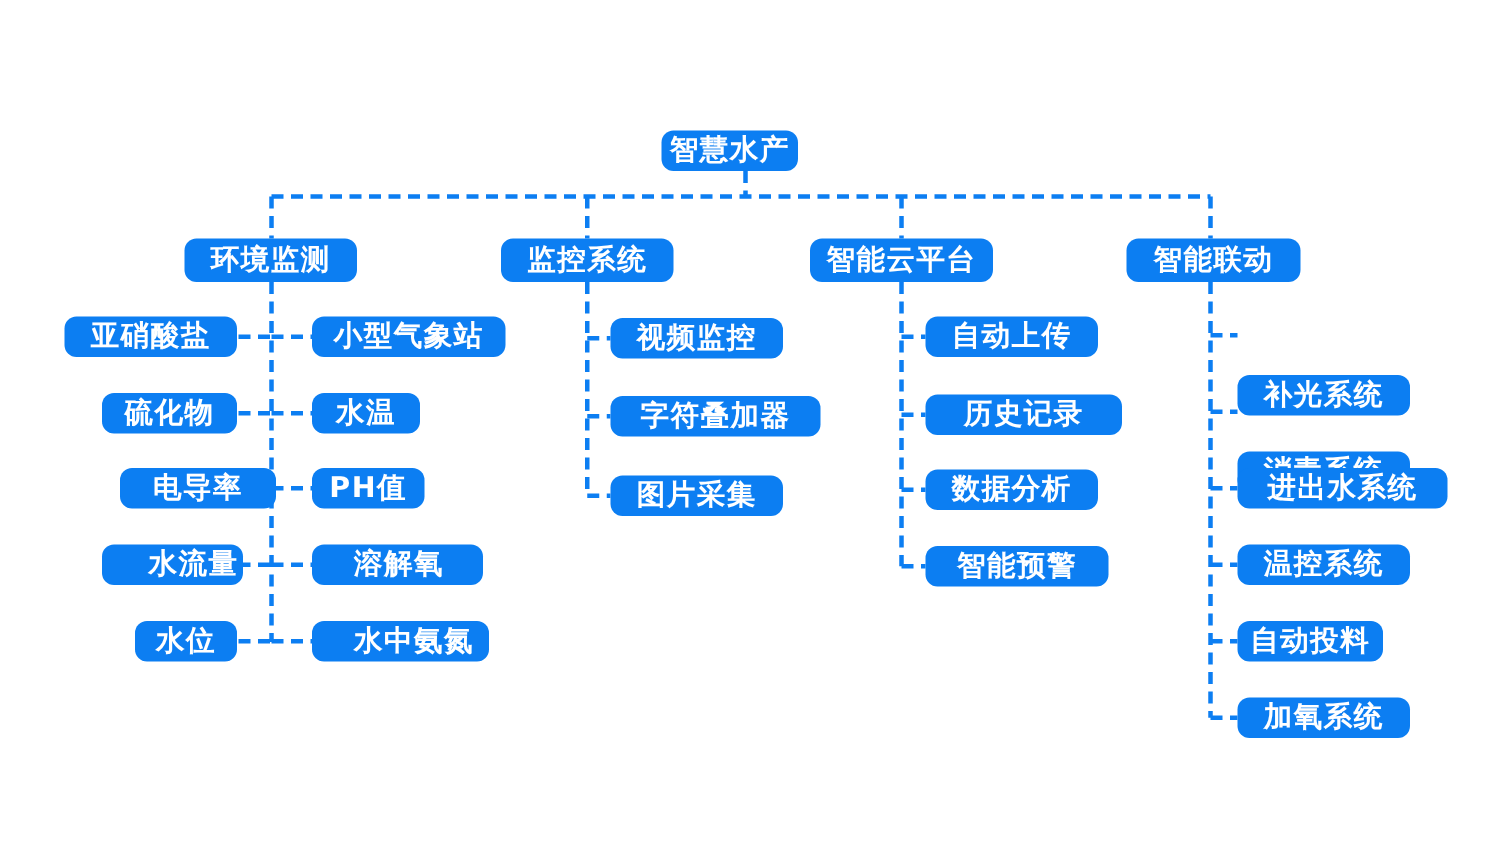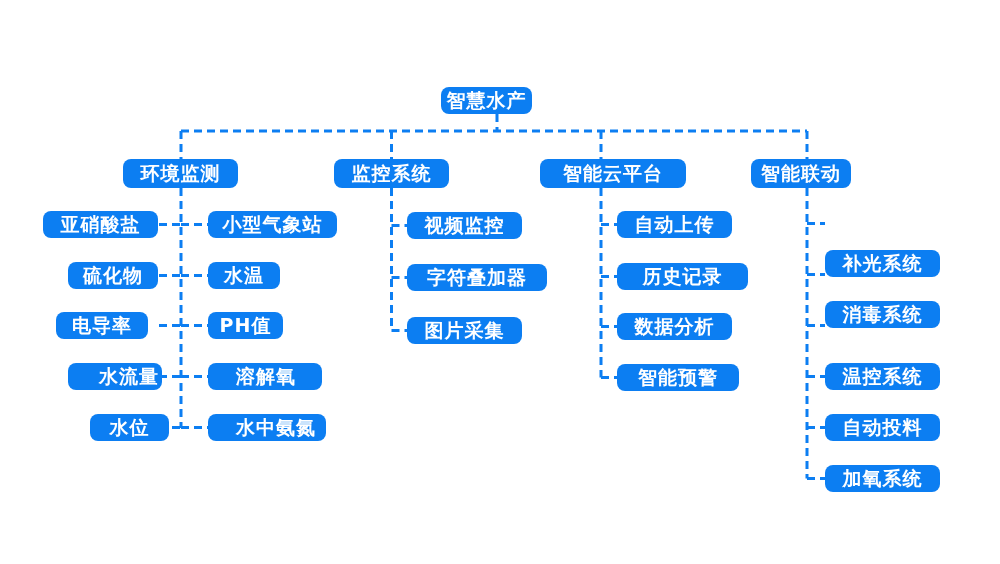--- a/index.html
+++ b/index.html
@@ -100,43 +100,44 @@
       <path d="M807 376.5 H825"></path>
       <path d="M807 427.5 H825"></path>
       <path d="M807 478.5 H825"></path>
     </g>
   </svg>
 
   <div class="node h27" style="left:441px; top:87px; width:91px;">智慧水产</div>
 
   <div class="node h29" style="left:123px; top:159px; width:115px;">环境监测</div>
   <div class="node h29" style="left:334px; top:159px; width:115px;">监控系统</div>
-  <div class="node h29" style="left:540px; top:159px; width:146px;">智能云平台</div>
-  <div class="node h29" style="left:751px; top:159px; width:100px;">智能联动</div>
+  <div class="node h29" style="left:540px; top:159px; width:122px;">智能云平台</div>
+  <div class="node h29" style="left:751px; top:159px; width:116px;">智能联动</div>
 
   <div class="node h27" style="left:43px; top:211px; width:115px;">亚硝酸盐</div>
   <div class="node h27" style="left:68px; top:262px; width:90px;">硫化物</div>
-  <div class="node h27" style="left:56px; top:312px; width:92px;">电导率</div>
+  <div class="node h27" style="left:80px; top:312px; width:104px;">电导率</div>
   <div class="node h27" style="left:68px; top:363px; width:94px;padding-left:28px;">水流量</div>
-  <div class="node h27" style="left:90px; top:414px; width:79px;">水位</div>
+  <div class="node h27" style="left:90px; top:414px; width:68px;">水位</div>
 
   <div class="node h27" style="left:208px; top:211px; width:129px;">小型气象站</div>
   <div class="node h27" style="left:208px; top:262px; width:72px;text-align:right;">水温</div>
   <div class="node h27" style="left:208px; top:312px; width:75px;">PH值</div>
   <div class="node h27 align-left" style="left:208px; top:363px; width:114px;">溶解氧</div>
   <div class="node h27 align-left" style="left:208px; top:414px; width:118px;">水中氨氮</div>
 
   <div class="node h27" style="left:407px; top:212px; width:115px;">视频监控</div>
   <div class="node h27" style="left:407px; top:264px; width:140px;">字符叠加器</div>
   <div class="node h27" style="left:407px; top:317px; width:115px;">图片采集</div>
 
   <div class="node h27" style="left:617px; top:211px; width:115px;">自动上传</div>
   <div class="node h27" style="left:617px; top:263px; width:131px;">历史记录</div>
   <div class="node h27" style="left:617px; top:313px; width:115px;">数据分析</div>
   <div class="node h27" style="left:617px; top:364px; width:122px;">智能预警</div>
 
   <div class="node h27" style="left:825px; top:210px; width:115px;margin-top:40px;">补光系统</div>
   <div class="node h27" style="left:825px; top:261px; width:115px;margin-top:40px;">消毒系统</div>
+  <div class="node h27" style="left:825px; top:312px; width:140px;">进出水系统</div>
   <div class="node h27" style="left:825px; top:363px; width:115px;">温控系统</div>
-  <div class="node h27" style="left:825px; top:414px; width:115px;">自动投料</div>
+  <div class="node h27" style="left:825px; top:414px; width:97px;">自动投料</div>
   <div class="node h27" style="left:825px; top:465px; width:115px;">加氧系统</div>
 
 </div>
 
 </body></html>

